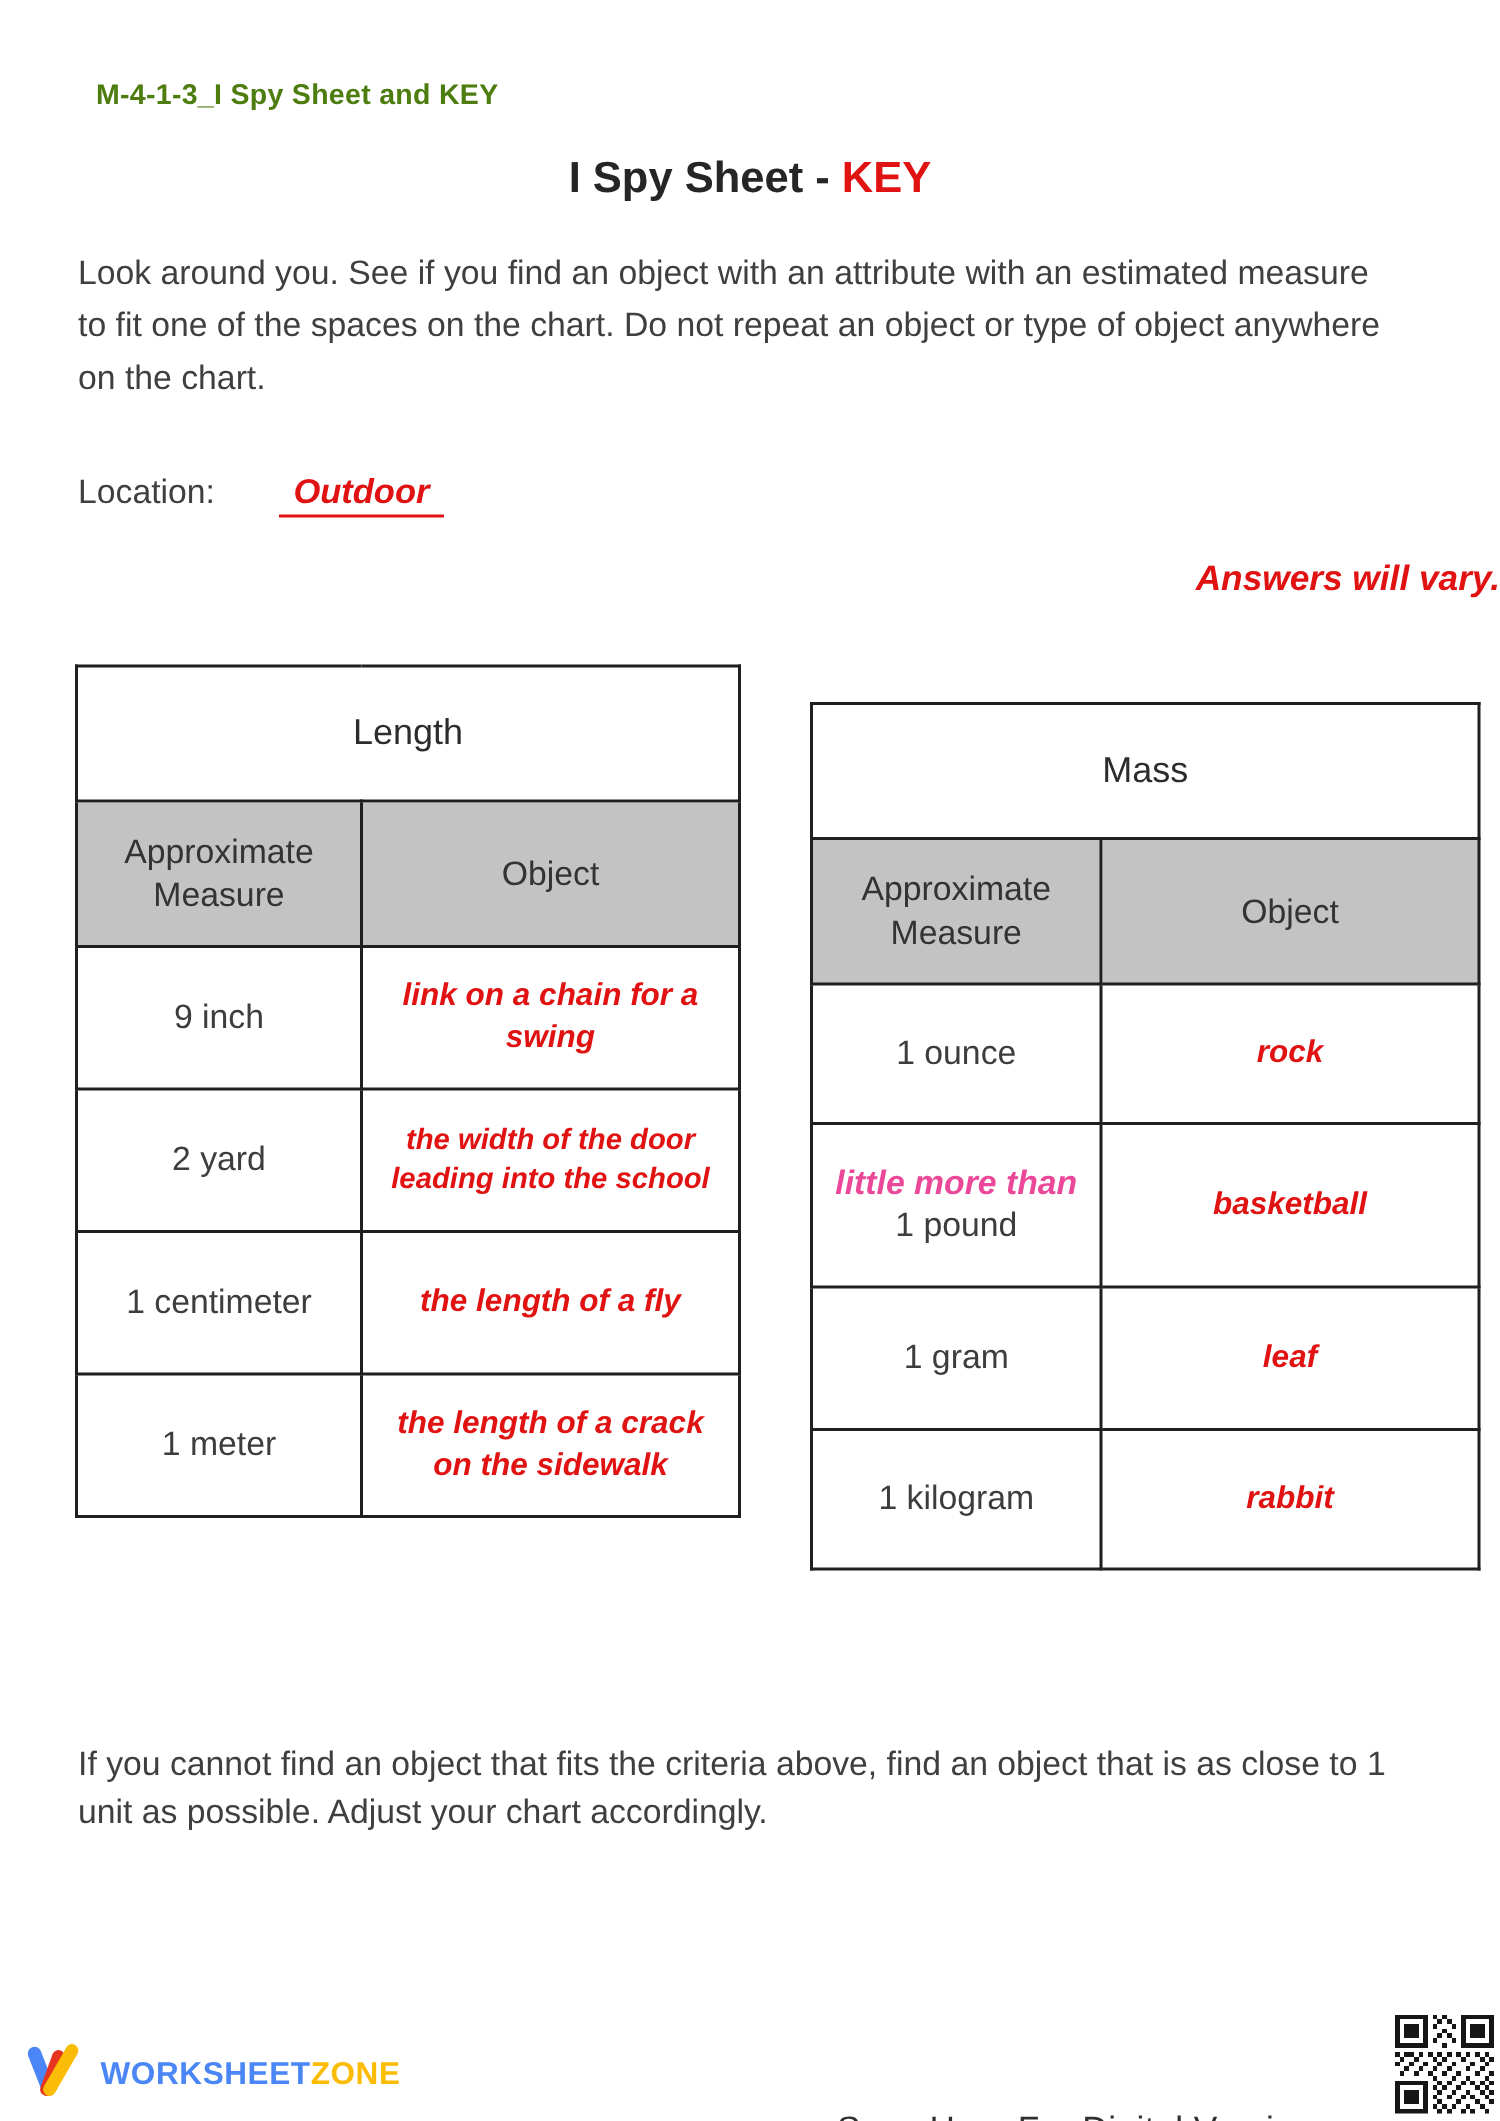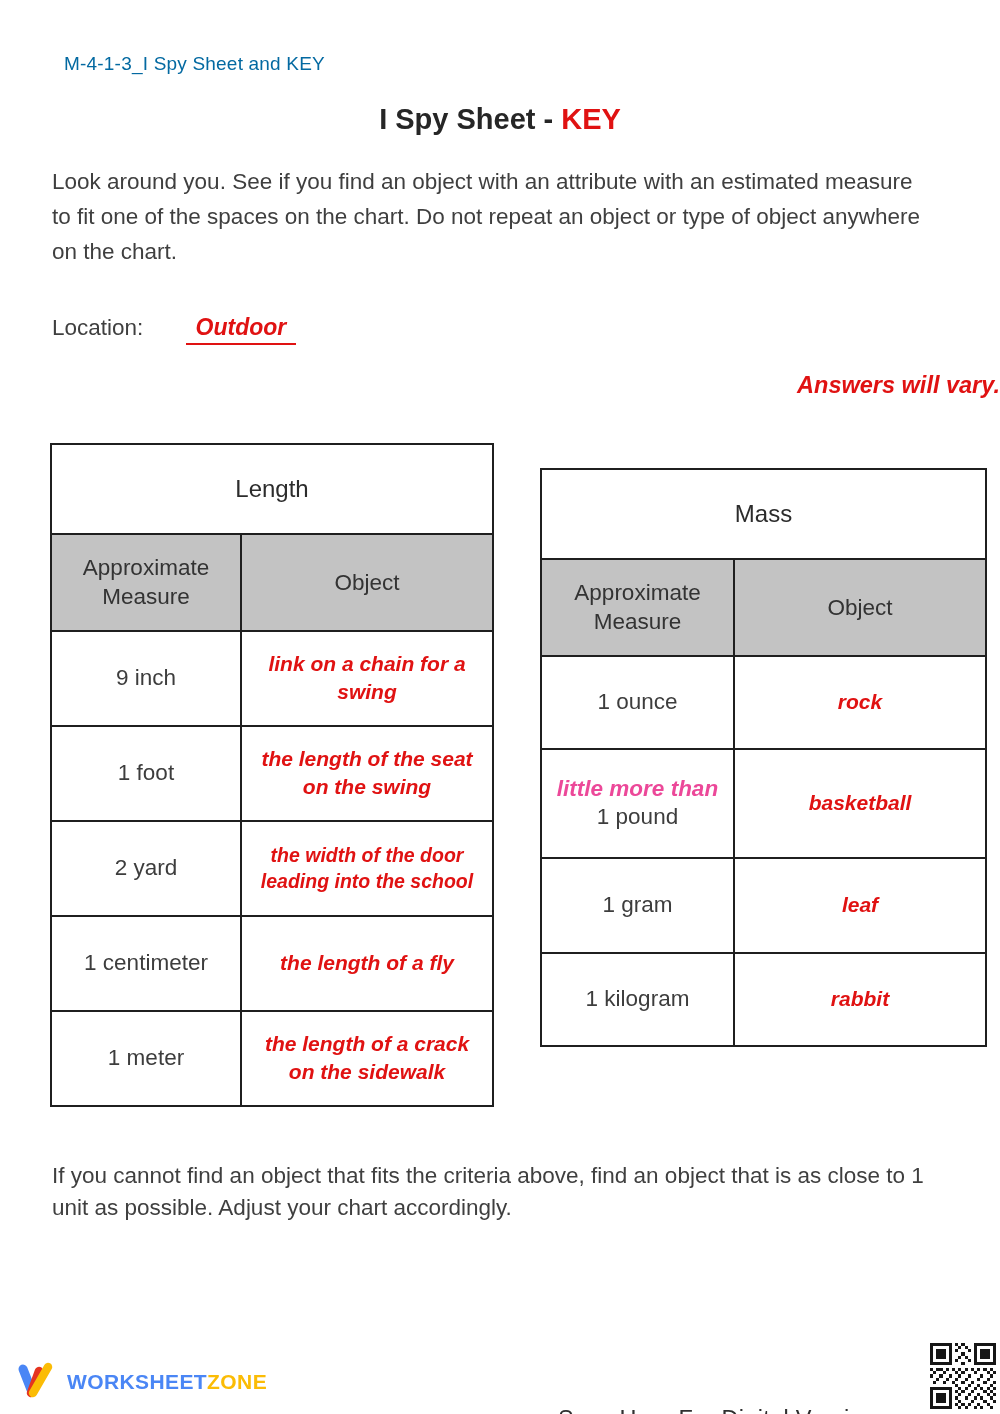--- a/index.html
+++ b/index.html
@@ -2,21 +2,21 @@
 <html><head>
 <meta charset="utf-8">
 <style>
   html,body { margin:0; padding:0; background:#ffffff; }
   .page {
     position:relative; width:1000px; height:1414px; background:#ffffff;
     font-family:"Liberation Sans", sans-serif; overflow:hidden; color:#3f3f3f;
   }
   .file-label {
     position:absolute; left:64px; top:53px;
-    font-size:19px; color:#0369a1; letter-spacing:0.2px;
+    font-size:19px; color:#4d7c0f; letter-spacing:0.2px;font-weight:bold;
   }
   .doc-title {
     position:absolute; left:0; top:103px; width:100%; text-align:center;
     font-size:29px; font-weight:700; color:#262626;
   }
   .doc-title .key { color:#e01212; }
   .intro {
     position:absolute; left:52px; top:165px; width:880px;
     font-size:22.5px; line-height:1.55; color:#3f3f3f;
   }
@@ -91,24 +91,20 @@
       </tr>
       <tr style="height:93px">
         <td class="head-cell">Approximate Measure</td>
         <td class="head-cell">Object</td>
       </tr>
       <tr style="height:95px">
         <td class="measure-cell">9 inch</td>
         <td class="object-cell">link on a chain for a swing</td>
       </tr>
       <tr style="height:95px">
-        <td class="measure-cell">1 foot</td>
-        <td class="object-cell">the length of the seat on the swing</td>
-      </tr>
-      <tr style="height:95px">
         <td class="measure-cell">2 yard</td>
         <td class="object-cell small">the width of the door leading into the school</td>
       </tr>
       <tr style="height:95px">
         <td class="measure-cell">1 centimeter</td>
         <td class="object-cell">the length of a fly</td>
       </tr>
       <tr style="height:95px">
         <td class="measure-cell">1 meter</td>
         <td class="object-cell">the length of a crack on the sidewalk</td>

